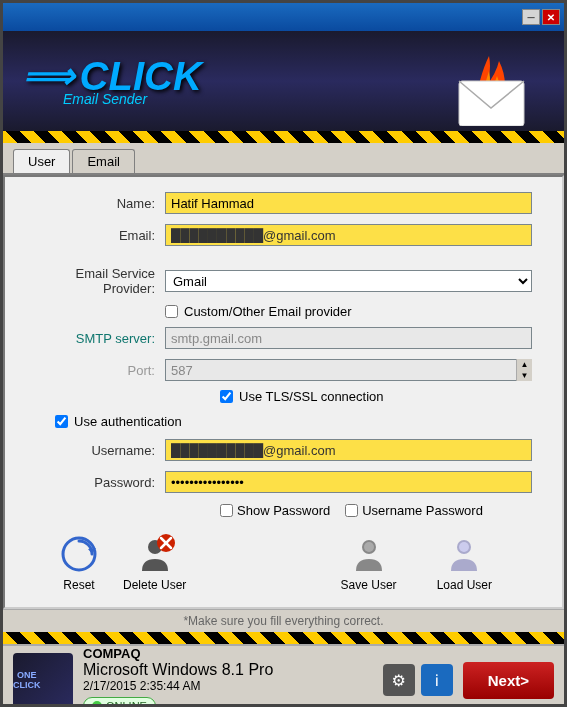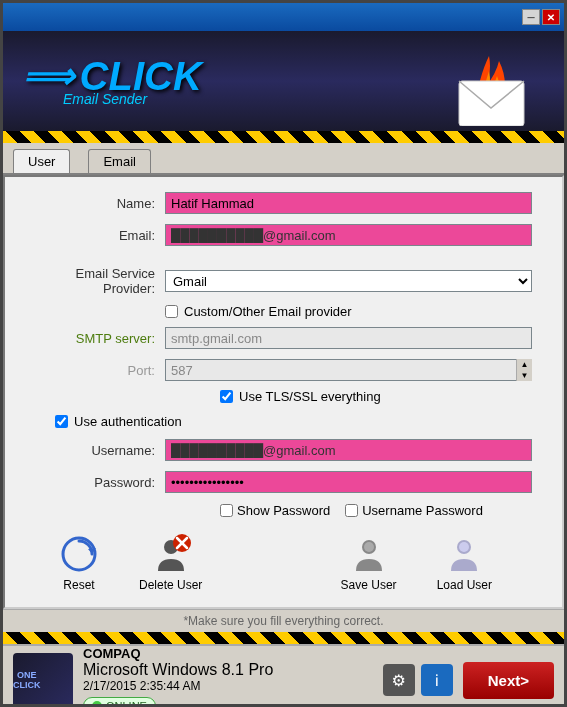--- a/index.html
+++ b/index.html
@@ -91,21 +91,21 @@
         #ffcc00 0px, #ffcc00 10px,
         #000000 10px, #000000 20px
       );
     }
 
     
     .tabs-area {
       background: #d4d0c8;
       padding: 6px 10px 0 10px;
       display: flex;
-      gap: 18px;
+      gap: 2px;
       border-bottom: 2px solid #808080;
     }
     .tab {
       padding: 4px 14px;
       background: #d4d0c8;
       border: 1px solid #808080;
       border-bottom: none;
       cursor: pointer;
       font-size: 13px;
       border-radius: 3px 3px 0 0;
@@ -133,21 +133,21 @@
       width: 130px;
       text-align: right;
       padding-right: 10px;
       color: #333;
       font-size: 13px;
     }
     .form-input {
       flex: 1;
       height: 22px;
       border: 1px solid #7a868c;
-      background: #ec4899;
+      background: #fde047;
       padding: 2px 5px;
       font-size: 13px;
       outline: none;
     }
     .form-input:disabled {
       background: #e8e8e8;
       color: #888;
     }
 
     .separator {
@@ -211,21 +211,20 @@
       gap: 4px;
       font-size: 13px;
     }
 
     
     .actions-row {
       display: flex;
       align-items: center;
       margin-top: 5px;
       padding-left: 20px;
-      gap: 16px;
     }
     .action-btn {
       display: flex;
       flex-direction: column;
       align-items: center;
       margin-right: 20px;
       cursor: pointer;
       background: none;
       border: none;
       font-size: 12px;
@@ -432,38 +431,38 @@
       <option>Custom/Other</option>
     </select>
   </div>
 
   <div class="checkbox-row">
     <input type="checkbox" style="">
     <label>Custom/Other Email provider</label>
   </div>
 
   <div class="form-row">
-    <div class="form-label" style="color:#4d7c0f;">SMTP server:</div>
+    <div class="form-label" style="color:#0f766e;">SMTP server:</div>
     <input class="form-input" type="text" disabled="" value="smtp.gmail.com" style="">
   </div>
 
   <div class="port-row">
     <div class="form-label" style="color:#999;">Port:</div>
     <div class="port-input-wrap">
       <input class="port-input" type="text" disabled="" value="587" style="">
       <div class="port-spin">
         <button class="spin-up">▲</button>
         <button class="spin-down">▼</button>
       </div>
     </div>
   </div>
 
   <div class="tls-row">
     <input type="checkbox" checked="" style="">
-    <label>Use TLS/SSL everything</label>
+    <label>Use TLS/SSL connection</label>
   </div>
 
   <div class="auth-row">
     <input type="checkbox" checked="" style="">
     <label>Use authentication</label>
   </div>
 
   <div class="form-row">
     <div class="form-label">Username:</div>
     <input class="form-input" type="text" value="██████████@gmail.com" style="color: rgb(51, 51, 51);">

